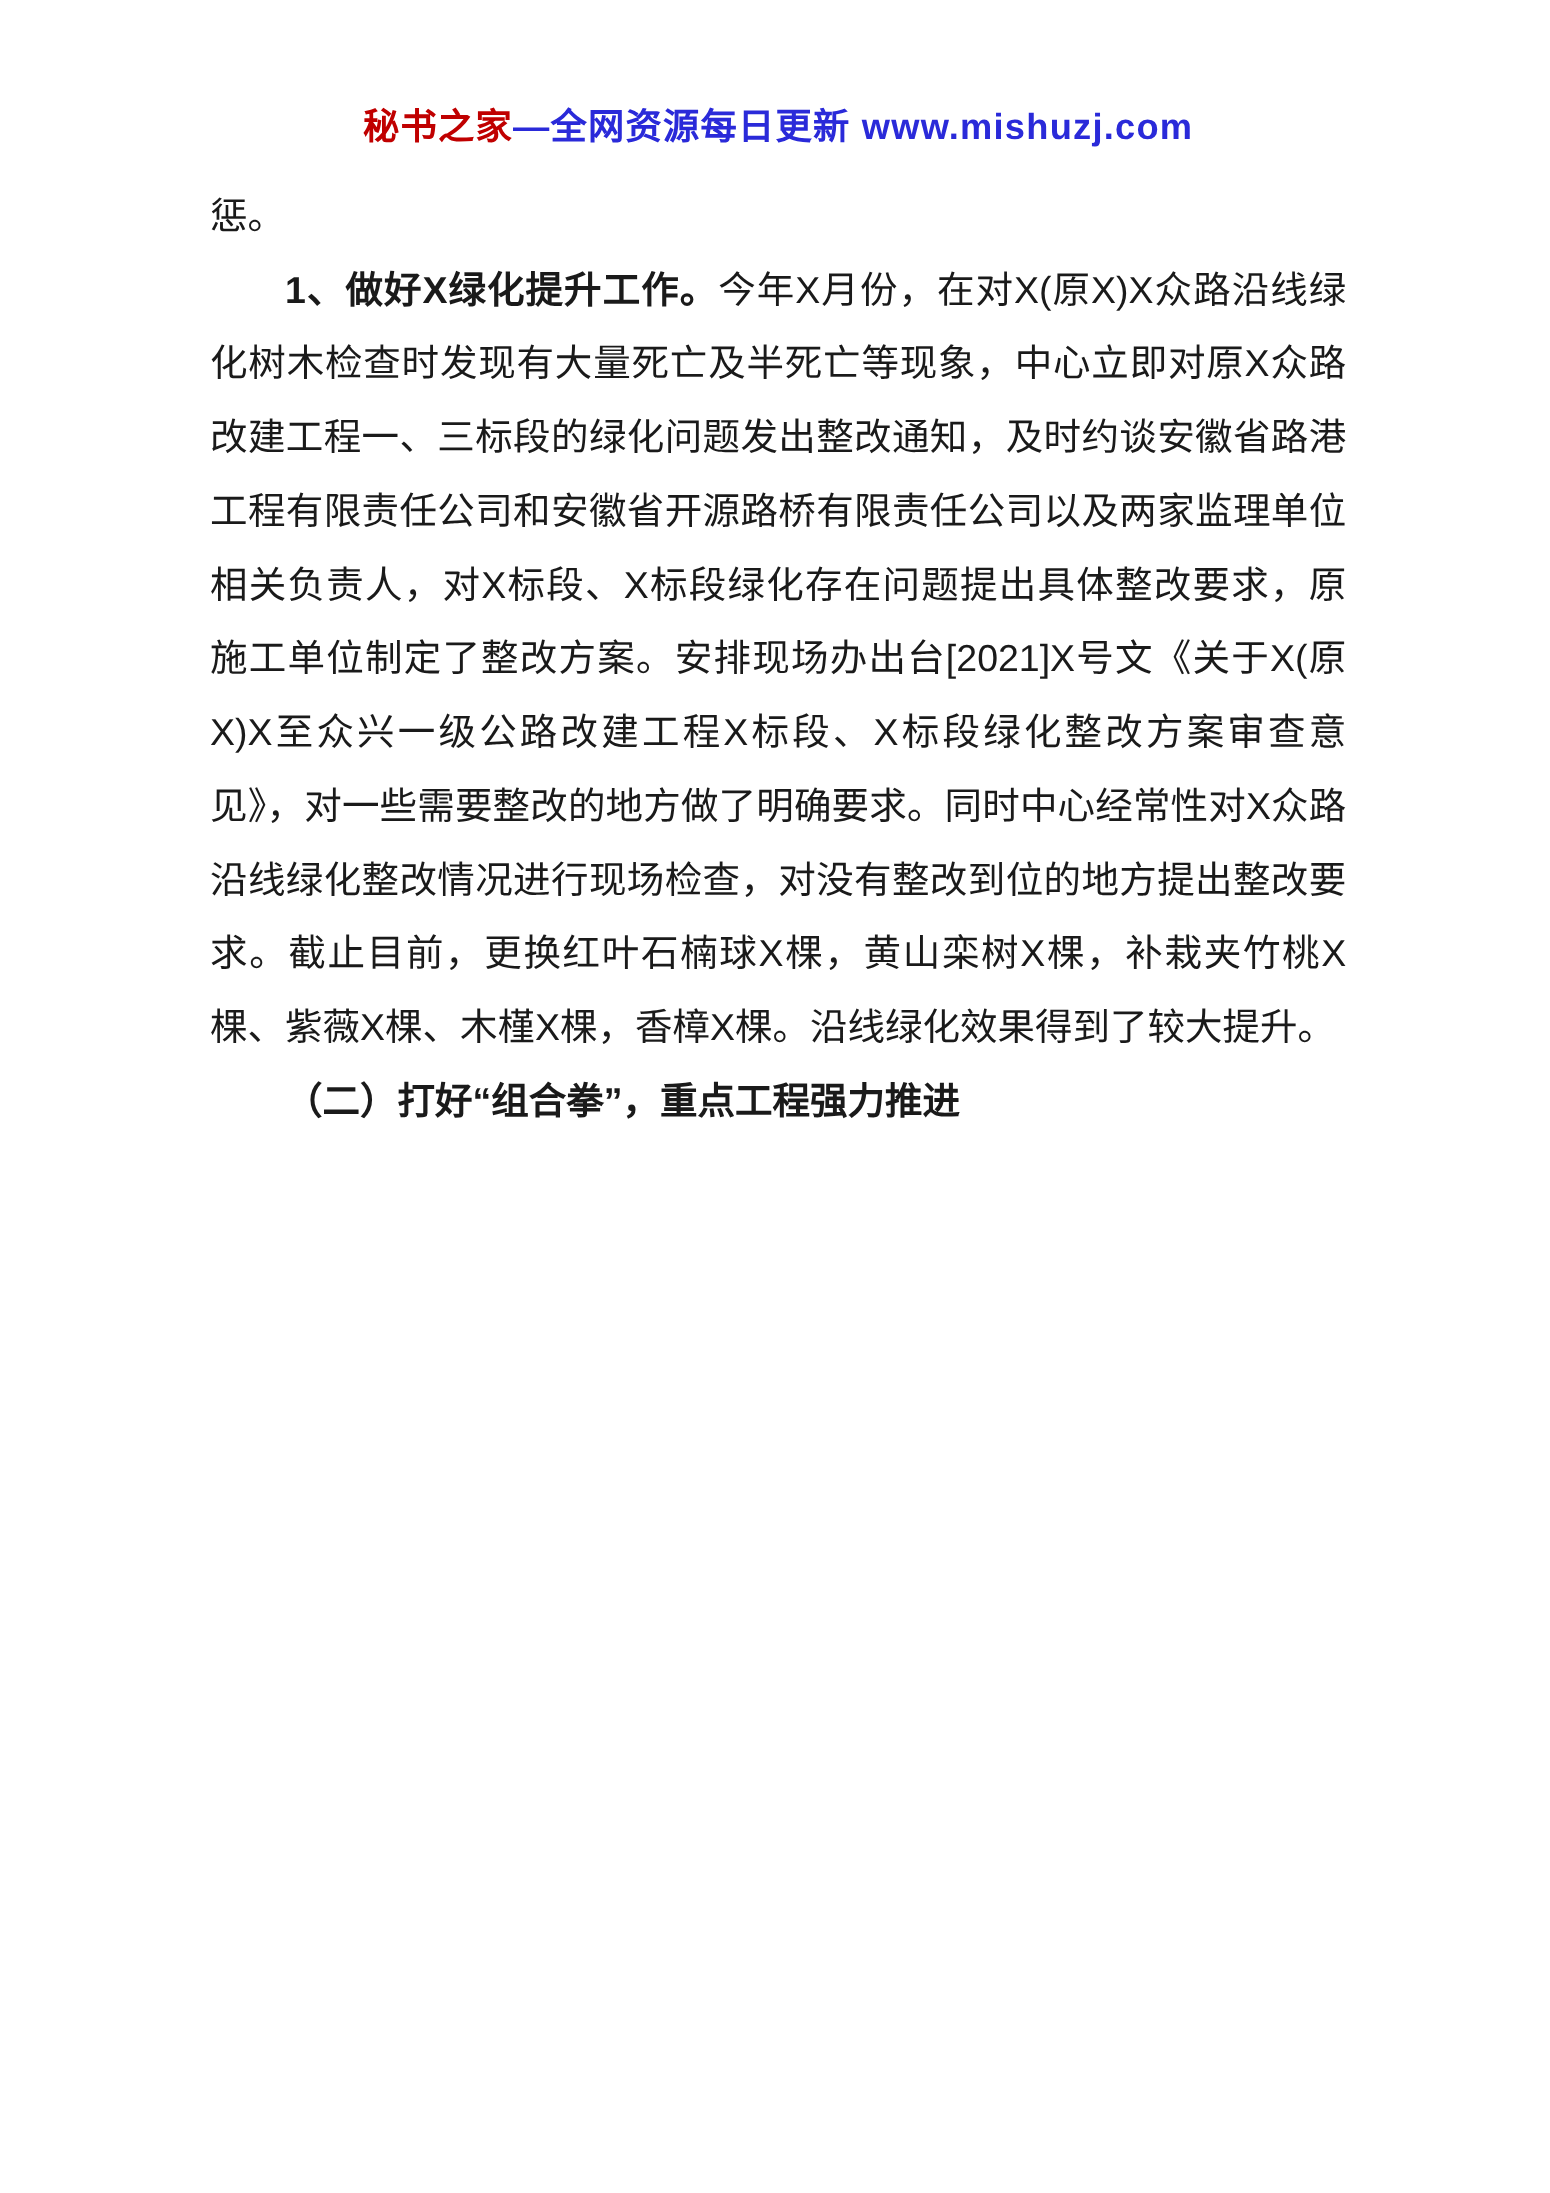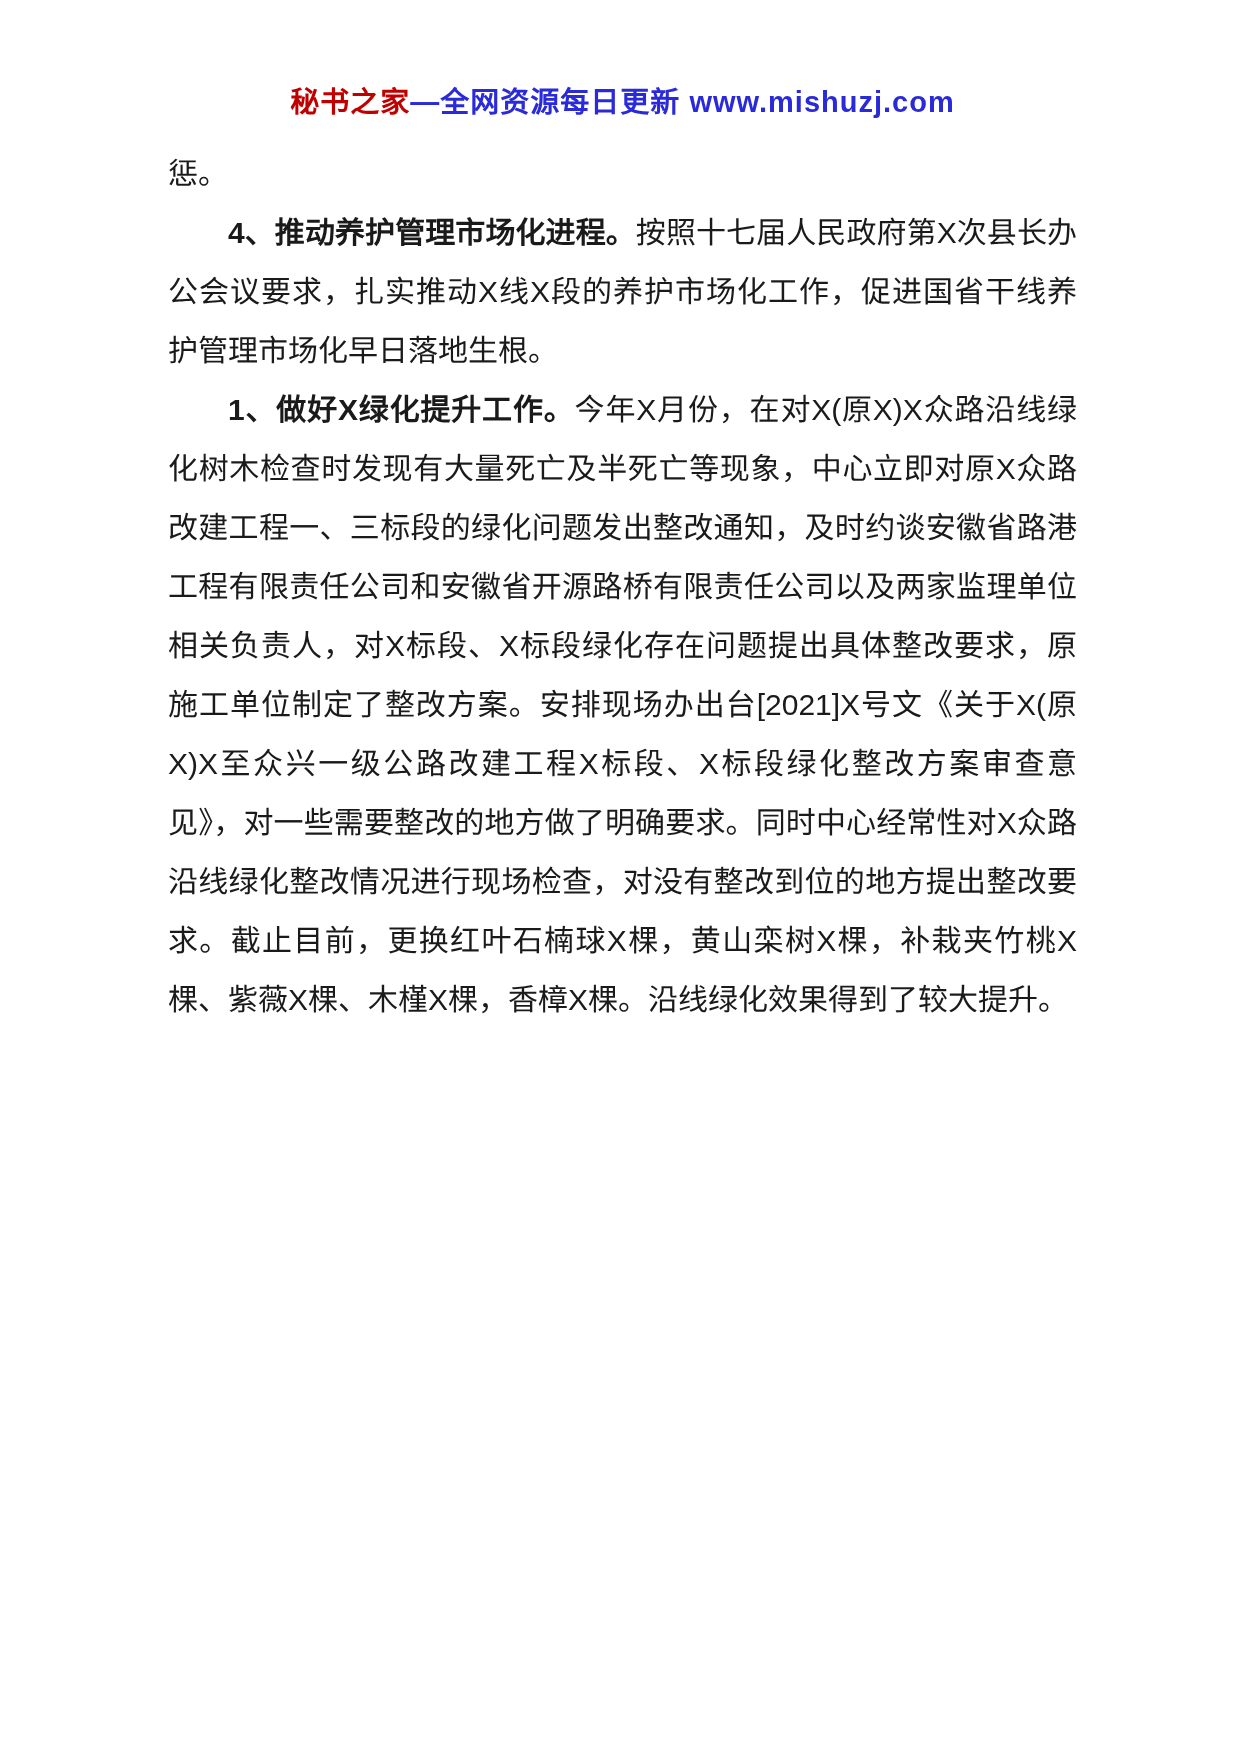--- a/index.html
+++ b/index.html
@@ -58,21 +58,21 @@
 <div class="page">
 
   <div class="site-header">
     <span class="brand">秘书之家</span><span class="hdr-blue">—全网资源每日更新 </span><span class="hdr-blue">www.mishuzj.com</span>
   </div>
 
   <div class="doc">
 
     <p class="noindent"><span>惩。</span></p>
 
-    <p><b>4、推动养护管理市场化进程。</b><span>按照十七届人民政府第X次县长办公会议要求，扎实推动X线X段的养护市场化工作，促进国省干线养护管理市场化早日落地生根。</span></p>
 
     <p><b>1、做好X绿化提升工作。</b><span>今年X月份，在对X(原X)X众路沿线绿化树木检查时发现有大量死亡及半死亡等现象，中心立即对原X众路改建工程一、三标段的绿化问题发出整改通知，及时约谈安徽省路港工程有限责任公司和安徽省开源路桥有限责任公司以及两家监理单位相关负责人，对X标段、X标段绿化存在问题提出具体整改要求，原施工单位制定了整改方案。安排现场办出台[2021]X号文《关于X(原X)X至众兴一级公路改建工程X标段、X标段绿化整改方案审查意见》，对一些需要整改的地方做了明确要求。同时中心经常性对X众路沿线绿化整改情况进行现场检查，对没有整改到位的地方提出整改要求。截止目前，更换红叶石楠球X棵，黄山栾树X棵，补栽夹竹桃X棵、紫薇X棵、木槿X棵，香樟X棵。沿线绿化效果得到了较大提升。</span></p>
 
+    <p><b>（二）打好“组合拳”，重点工程强力推进</b></p>
 
 
   </div>
 
 </div>
 
 </body></html>

